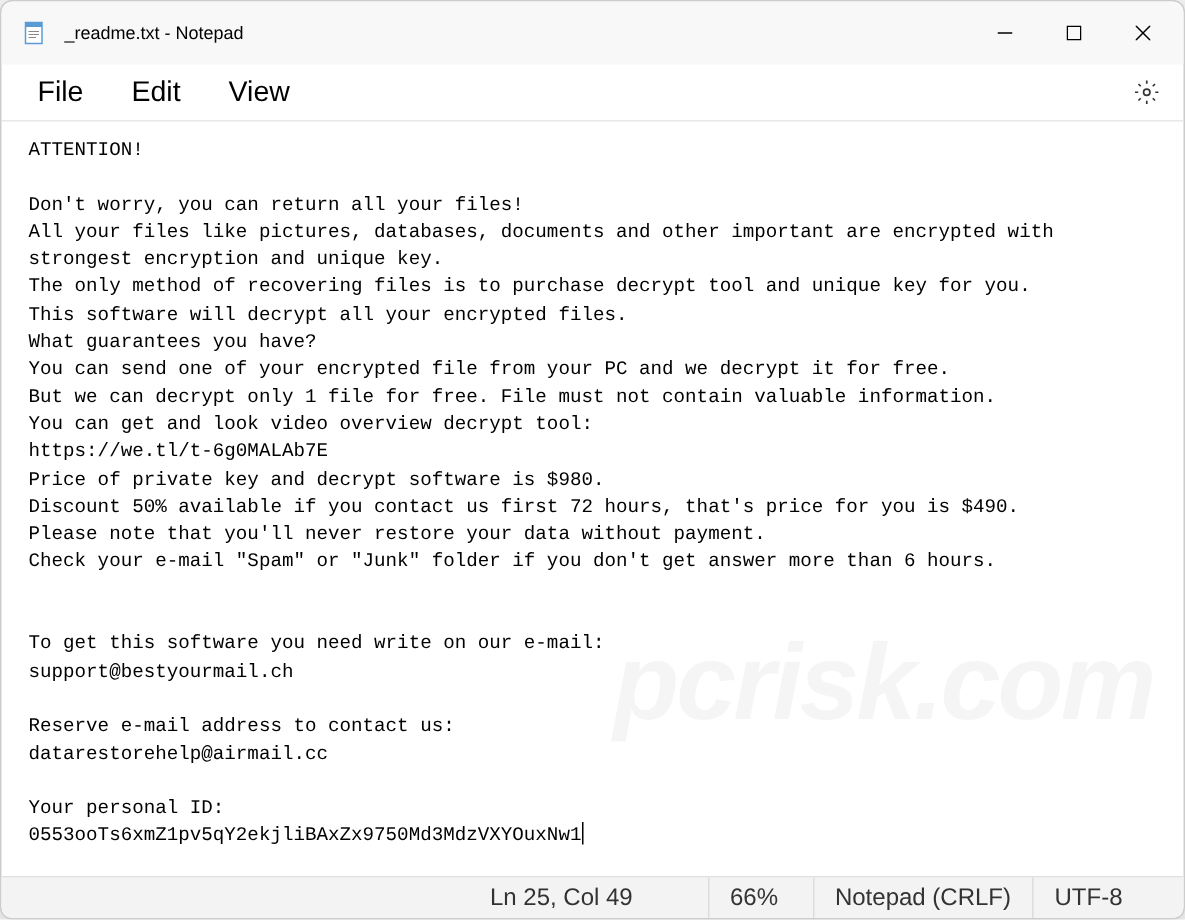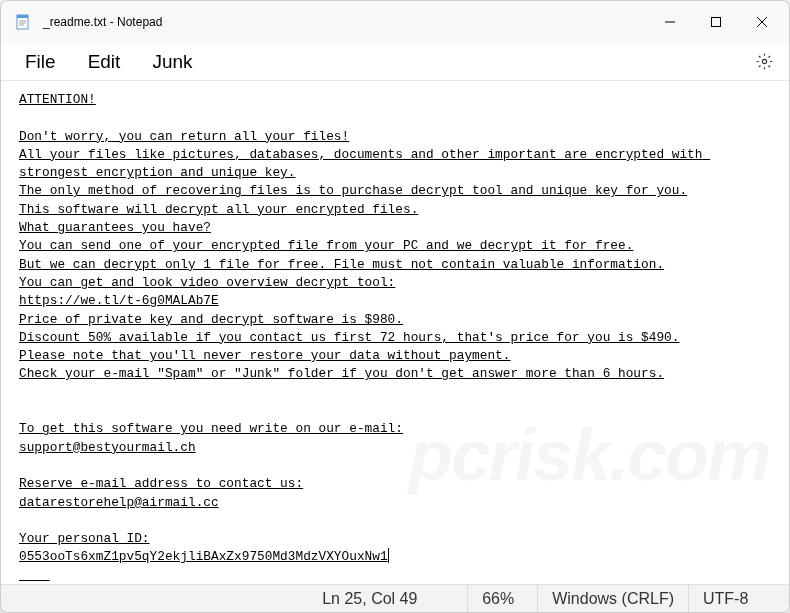--- a/index.html
+++ b/index.html
@@ -80,21 +80,20 @@
     .content {
       flex: 1;
       padding: 10px 18px;
       font-family: Consolas, "Courier New", monospace;
       font-size: 12.8px;
       line-height: 18.3px;
       color: #000;
       white-space: pre-wrap;
       overflow: hidden;
       position: relative;
-      text-decoration: underline;
     }
     .cursor {
       display: inline-block;
       width: 1px;
       height: 15px;
       background: #000;
       vertical-align: text-bottom;
       margin-bottom: 1px;
     }
     .statusbar {
@@ -161,21 +160,21 @@
             <line x1="0" y1="0" x2="10" y2="10" stroke="#000" stroke-width="1"></line>
             <line x1="10" y1="0" x2="0" y2="10" stroke="#000" stroke-width="1"></line>
           </svg>
       </div>
     </div>
   </div>
 
   <div class="menubar">
     <div class="menu-item">File</div>
     <div class="menu-item">Edit</div>
-    <div class="menu-item">Junk</div>
+    <div class="menu-item">View</div>
     <div class="menubar-spacer"></div>
     <div class="settings-btn">
       <svg width="17" height="17" viewBox="0 0 24 24" fill="none" stroke="#333" stroke-width="1.6">
         <circle cx="12" cy="12" r="3"></circle>
         <path d="M12 1v3m0 16v3M4.22 4.22l2.12 2.12m11.32 11.32l2.12 2.12M1 12h3m16 0h3M4.22 19.78l2.12-2.12m11.32-11.32l2.12-2.12"></path>
       </svg>
     </div>
   </div>
 
   <div class="content"><span>ATTENTION!
@@ -203,17 +202,17 @@
 
 Your personal ID:
 0553ooTs6xmZ1pv5qY2ekjliBAxZx9750Md3MdzVXYOuxNw1</span><span class="cursor"></span>
     <div class="watermark">pcrisk.com</div>
   </div>
 
   <div class="statusbar">
     <div class="status-spacer"></div>
     <div class="status-cell" style="min-width:160px">Ln 25, Col 49</div>
     <div class="status-cell" style="min-width:70px">66%</div>
-    <div class="status-cell" style="min-width:130px">Windows (CRLF)</div>
+    <div class="status-cell" style="min-width:130px">Notepad (CRLF)</div>
     <div class="status-cell" style="min-width:100px">UTF-8</div>
   </div>
 
 </div>
 
 </body></html>

